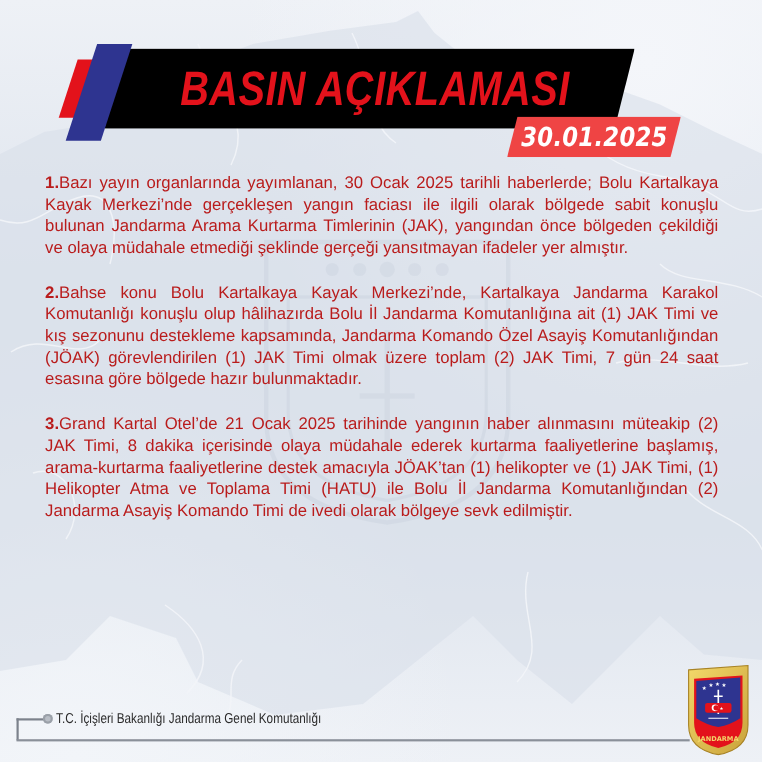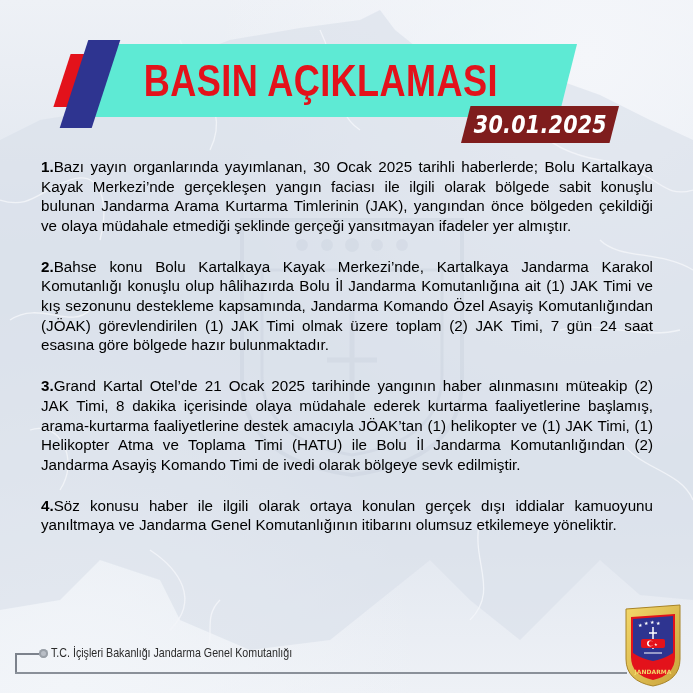--- a/index.html
+++ b/index.html
@@ -24,51 +24,52 @@
   .hdr-red {
     position: absolute; left: 62px; top: 54px; width: 24px; height: 53px;
     background: #e3121b; transform: skewX(-18deg);
   }
   .hdr-blue {
     position: absolute; left: 74px; top: 40px; width: 32px; height: 88px;
     background: #2e3490; transform: skewX(-18deg);
   }
   .hdr-banner {
     position: absolute; left: 95px; top: 44px; width: 482px; height: 73px;
-    background: #5eead4;
+    background: #000000;
     clip-path: polygon(3% 0, 100% 0, 96.2% 100%, 0 100%);
     box-shadow: 0 2px 6px rgba(0,0,0,0.15);
-    display: flex; align-items: center; justify-content: flex-start;
+    display: flex; align-items: center; justify-content: center;
     z-index: 1;
+    font-style: italic;
   }
   .hdr-title {
     font-family: "Liberation Sans", sans-serif;
     font-weight: bold; color: #e3121b;
     font-size: 44px; letter-spacing: 0.5px;
     transform: scaleX(0.82); transform-origin: center;
     white-space: nowrap; margin-left: 10px;
   }
   .hdr-blue, .hdr-red { z-index: 2; }
   .hdr-date {
     position: absolute; left: 461px; top: 106px; width: 158px; height: 37px;
-    background: #7f1d1d;
+    background: #ef4444;
     clip-path: polygon(6% 0, 100% 0, 94% 100%, 0 100%);
     display: flex; align-items: center; justify-content: center;
     z-index: 3;
   }
   .hdr-date span {
     color: #ffffff; font-weight: bold; font-style: italic;
     font-size: 24px; letter-spacing: 0.3px;
     font-family: "DejaVu Sans", sans-serif;
     transform: scaleX(0.86);
   }
   
   .content {
     position: absolute; left: 41px; top: 157px; width: 612px;
-    color: #000000; font-size: 15.2px; line-height: 19.6px;
+    color: #b91c1c; font-size: 15.2px; line-height: 19.6px;
     text-align: justify; z-index: 2;
   }
   .content p { margin: 0 0 21.5px 0; }
   .content b { font-weight: normal; }
   .num { font-weight: bold; }
   
   .ft-vline { position: absolute; left: 15px; top: 653px; width: 1.5px; height: 20px; background: #7c828c; }
   .ft-hline-top { position: absolute; left: 15px; top: 653px; width: 26px; height: 1.5px; background: #7c828c; }
   .ft-dot { position: absolute; left: 39px; top: 649px; width: 9px; height: 9px; border-radius: 50%; background: #b9bec6; box-shadow: inset 0 0 0 2px #9aa0a8; }
   .ft-hline-bot { position: absolute; left: 15px; top: 672px; width: 612px; height: 2px; background: #8a9099; }
@@ -121,21 +122,20 @@
   <span class="hdr-title">BASIN AÇIKLAMASI</span>
 </div>
 <div class="hdr-date">
   <span>30.01.2025</span>
 </div>
 
 <div class="content">
   <p><span class="num">1.</span><span>Bazı yayın organlarında yayımlanan, 30 Ocak 2025 tarihli haberlerde; Bolu Kartalkaya Kayak Merkezi’nde gerçekleşen yangın faciası ile ilgili olarak bölgede sabit konuşlu bulunan Jandarma Arama Kurtarma Timlerinin (JAK), yangından önce bölgeden çekildiği ve olaya müdahale etmediği şeklinde gerçeği yansıtmayan ifadeler yer almıştır.</span></p>
   <p><span class="num">2.</span><span>Bahse konu Bolu Kartalkaya Kayak Merkezi’nde, Kartalkaya Jandarma Karakol Komutanlığı konuşlu olup hâlihazırda Bolu İl Jandarma Komutanlığına ait (1) JAK Timi ve kış sezonunu destekleme kapsamında, Jandarma Komando Özel Asayiş Komutanlığından (JÖAK) görevlendirilen (1) JAK Timi olmak üzere toplam (2) JAK Timi, 7 gün 24 saat esasına göre bölgede hazır bulunmaktadır.</span></p>
   <p><span class="num">3.</span><span>Grand Kartal Otel’de 21 Ocak 2025 tarihinde yangının haber alınmasını müteakip (2) JAK Timi, </span><b>8 dakika</b><span> içerisinde olaya müdahale ederek kurtarma faaliyetlerine başlamış, arama-kurtarma faaliyetlerine destek amacıyla JÖAK’tan (1) helikopter ve (1) JAK Timi, (1) Helikopter Atma ve Toplama Timi (HATU)  ile Bolu İl Jandarma Komutanlığından (2) Jandarma Asayiş Komando Timi de ivedi olarak bölgeye sevk edilmiştir.</span></p>
-  <p><span class="num">4.</span><span>Söz konusu haber ile ilgili olarak ortaya konulan gerçek dışı iddialar </span><b>kamuoyunu yanıltmaya ve Jandarma Genel Komutanlığının itibarını olumsuz etkilemeye yöneliktir.</b></p>
 </div>
 
 <div class="ft-vline"></div>
 <div class="ft-hline-top"></div>
 <div class="ft-dot"></div>
 <div class="ft-hline-bot"></div>
 <div class="ft-text">T.C. İçişleri Bakanlığı Jandarma Genel Komutanlığı</div>
 
 <svg class="emblem" viewBox="0 0 58 84">
   <defs>

